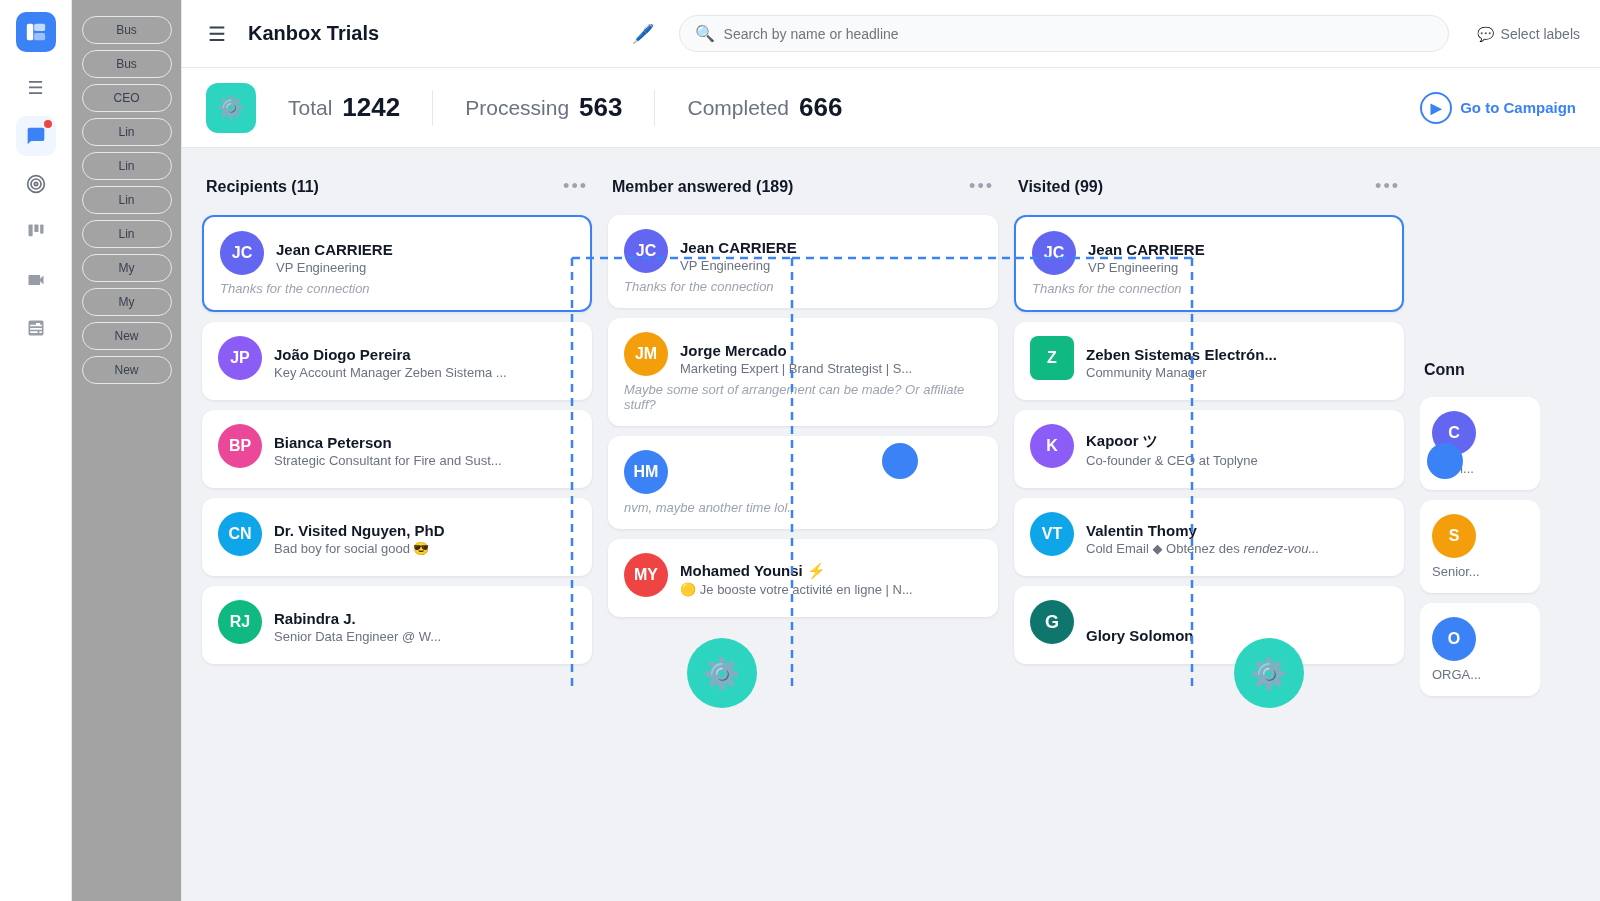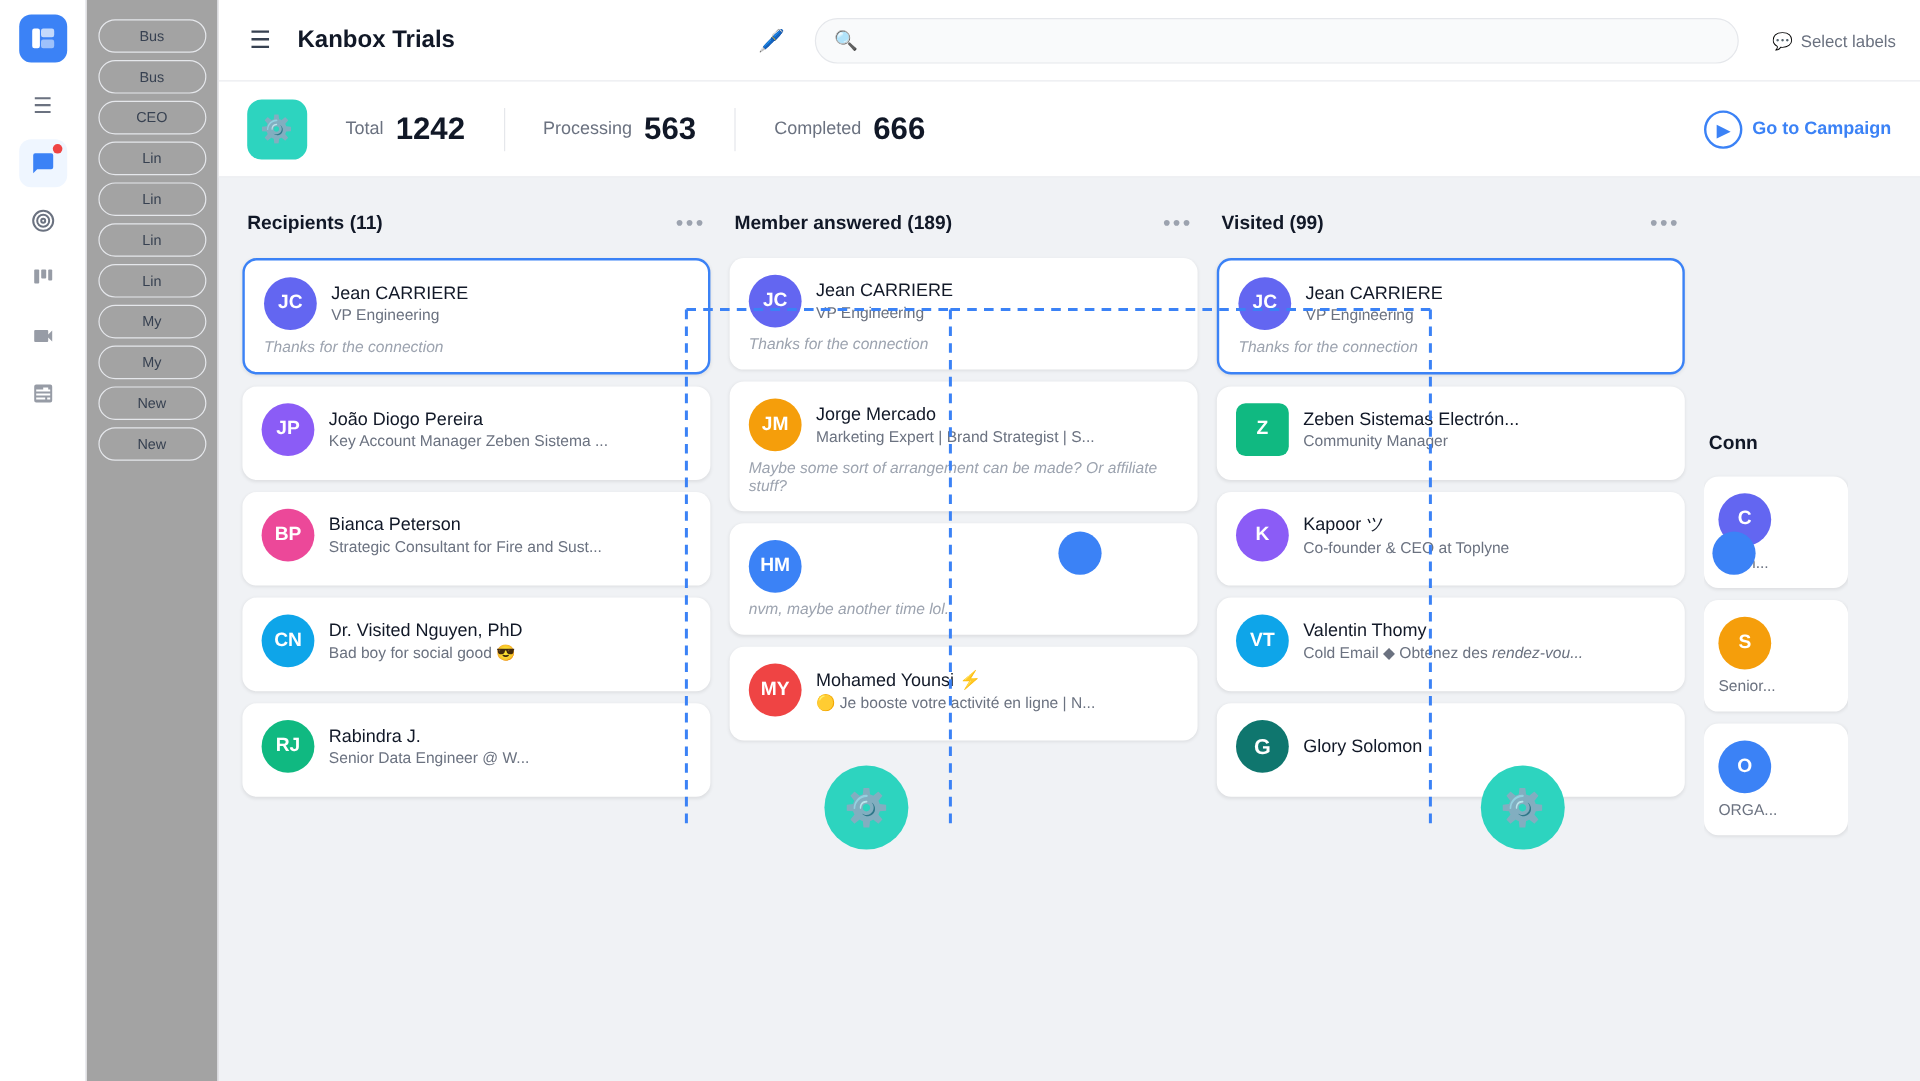--- a/index.html
+++ b/index.html
@@ -133,21 +133,21 @@
     .stats-icon {
       width: 50px; height: 50px;
       background: #2dd4bf;
       border-radius: 12px;
       display: flex; align-items: center; justify-content: center;
       font-size: 22px;
     }
     .stat-item {
       display: flex; align-items: center; gap: 10px;
     }
-    .stat-label { font-size: 15px; color: #6b7280; }
+    .stat-label { font-size: 21px; color: #6b7280; }
     .stat-value { font-size: 26px; font-weight: 800; color: #111827; }
     .divider { width: 1px; height: 36px; background: #e5e7eb; }
     .go-campaign {
       display: flex; align-items: center; gap: 8px;
       color: #3b82f6; font-size: 15px; font-weight: 600;
       cursor: pointer; margin-left: auto;
     }
     .go-campaign-icon {
       width: 32px; height: 32px; border-radius: 50%;
       border: 2px solid #3b82f6;
@@ -187,31 +187,31 @@
       border-radius: 12px;
       padding: 14px 16px;
       box-shadow: 0 1px 3px rgba(0,0,0,0.08);
       cursor: pointer;
       transition: box-shadow 0.2s;
     }
     .card.highlighted {
       border: 2px solid #3b82f6;
     }
     .card-person {
-      display: flex; align-items: center; gap: 12px; margin-bottom: 6px;
+      display: flex; align-items: flex-end; gap: 12px; margin-bottom: 6px;
     }
     .avatar {
       width: 44px; height: 44px; border-radius: 50%;
       background: #e5e7eb;
       overflow: hidden; flex-shrink: 0;
       display: flex; align-items: center; justify-content: center;
       font-size: 16px; font-weight: 600; color: #6b7280;
     }
     .avatar-teal { background: #0f766e; color: #fff; font-size: 18px; }
-    .person-name { font-size: 15px; font-weight: 400; color: #111827; }
+    .person-name { font-size: 15px; font-weight: 700; color: #111827; }
     .person-title { font-size: 13px; color: #6b7280; margin-top: 2px; }
     .card-message { font-size: 13px; color: #9ca3af; font-style: italic; }
 
     
     .connector-overlay {
       position: absolute;
       top: 0; left: 0; width: 100%; height: 100%;
       pointer-events: none;
       z-index: 5;
     }
@@ -316,20 +316,21 @@
 </div>
 
 <div class="main">
 
   <div class="topbar">
     <span class="hamburger">☰</span>
     <span class="app-title">Kanbox Trials</span>
     <span class="edit-icon">🖊️</span>
     <div class="search-bar">
       <span class="search-icon">🔍</span>
+      <input type="text" placeholder="Search by name or headline" style="">
     </div>
     <div class="select-labels">
       <span>💬</span>
       <span>Select labels</span>
     </div>
   </div>
 
   <div class="stats-bar">
     <div class="stats-icon">⚙️</div>
     <div class="stat-item">

